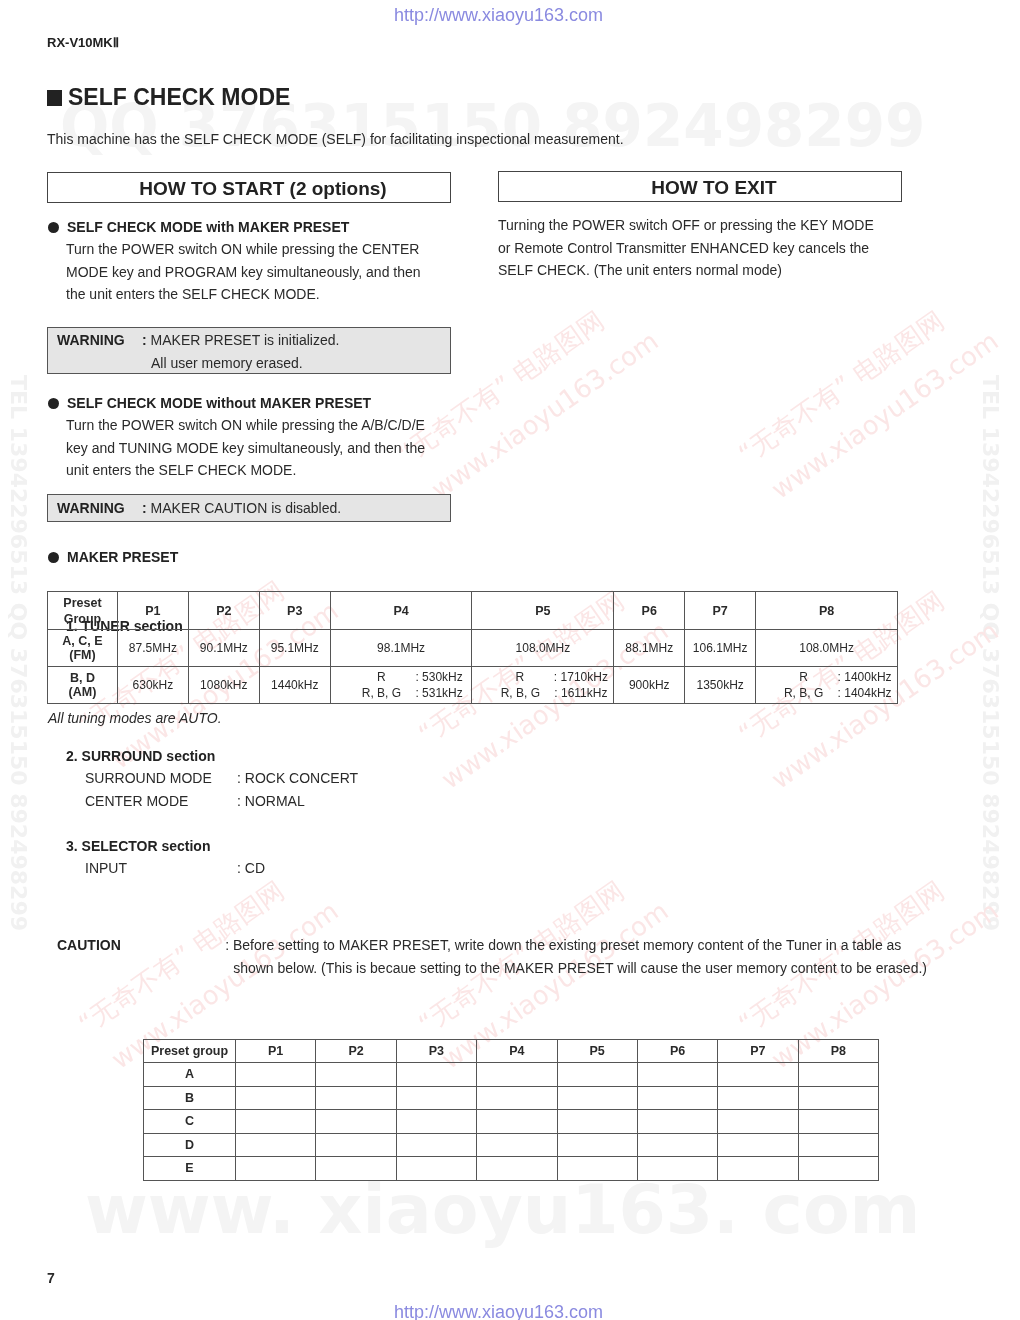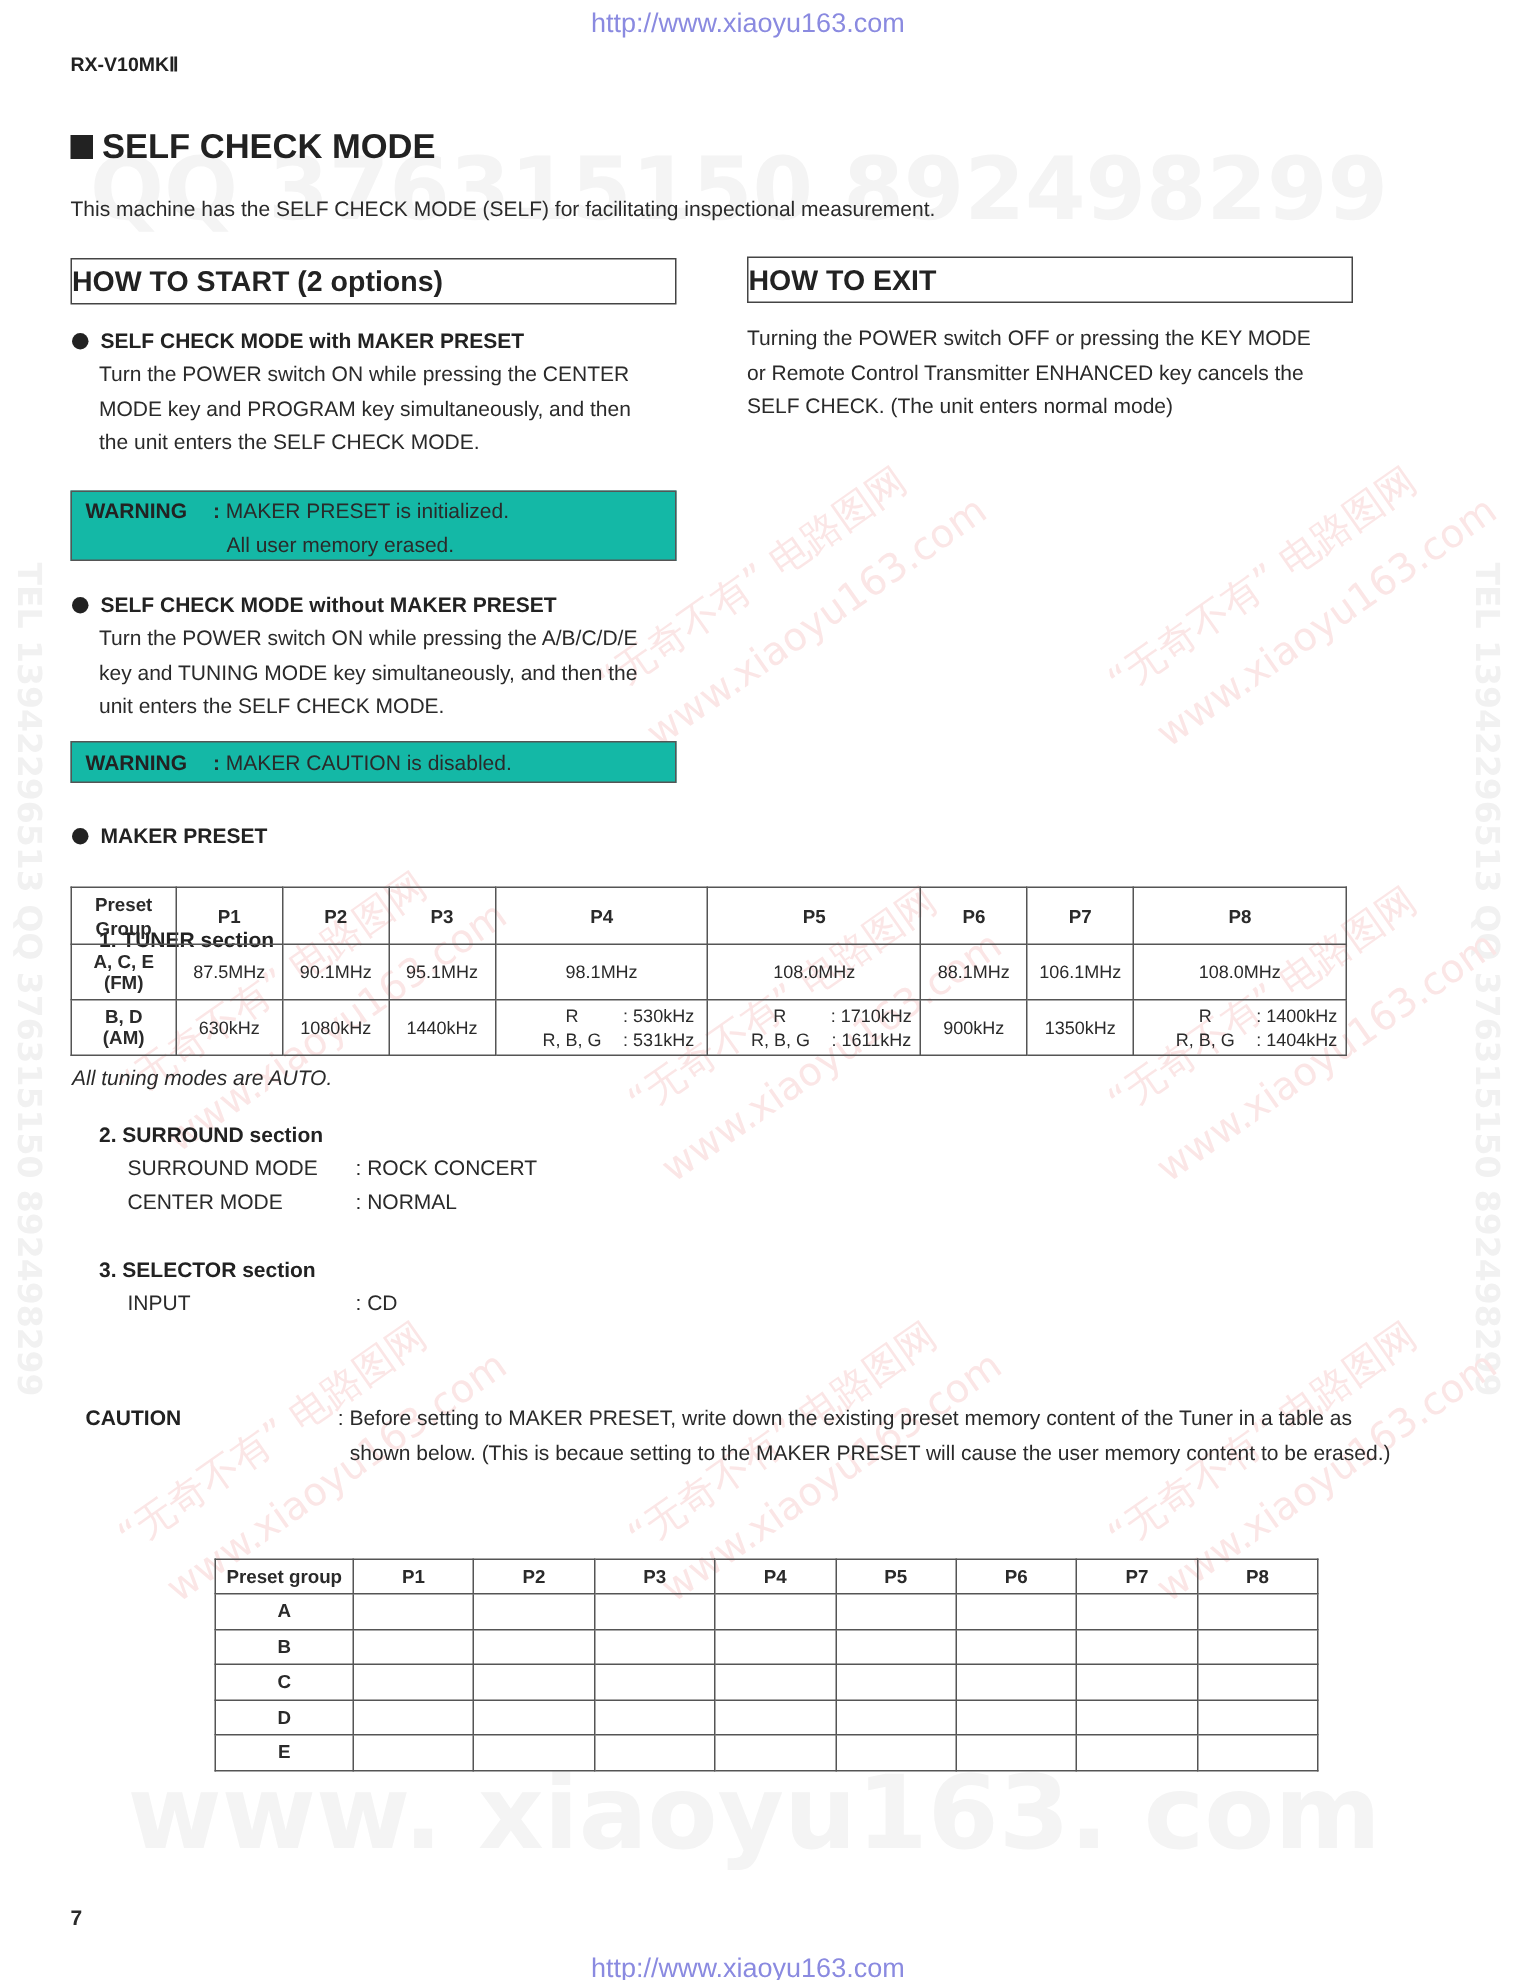--- a/index.html
+++ b/index.html
@@ -22,28 +22,28 @@
   }
   .content { position: absolute; z-index: 1; }
 
   .url { color: #8a8ae0; font-size: 18px; }
   .model { font-weight: bold; font-size: 13px; color: #222; }
   .title { font-weight: bold; font-size: 23px; color: #222; display: flex; align-items: center; }
   .title .sq { width: 15px; height: 16px; background: #222; margin-right: 6px; display: inline-block; }
   .intro { font-size: 14px; }
 
   .boxhead {
-    border: 1px solid #444; font-weight: bold; font-size: 19px; 
-    height: 31px; line-height: 31px; box-sizing: border-box; color: #222;
+    border: 1px solid #444; font-weight: bold; font-size: 19px; text-align: center;
+    height: 31px; line-height: 31px; box-sizing: border-box; color: #222; padding-left: 28px;
   }
   .bullet-h { font-weight: bold; font-size: 14px; display: flex; align-items: center; color: #222; }
   .dot { width: 11px; height: 11px; border-radius: 50%; background: #222; display: inline-block; margin-right: 8px; }
   .para { font-size: 14px; line-height: 22.7px; }
   .warn {
-    background: #14b8a6; border: 1px solid #555; box-sizing: border-box;
+    background: #e5e5e5; border: 1px solid #555; box-sizing: border-box;
     font-size: 14px; line-height: 23px; padding: 0 9px;
   }
   .warn b { display: inline-block; width: 85px; color: #222; }
   .warn .sep { font-weight: bold; }
 
   table.tuner { border-collapse: collapse; font-size: 12px; }
   table.tuner td, table.tuner th { border: 1px solid #555; text-align: center; padding: 0; }
   table.tuner th { font-weight: bold; font-size: 12.5px; }
   .pair { text-align: left; padding-left: 8px !important; line-height: 16px; }
   .pair span.k { display: inline-block; width: 68px; }

